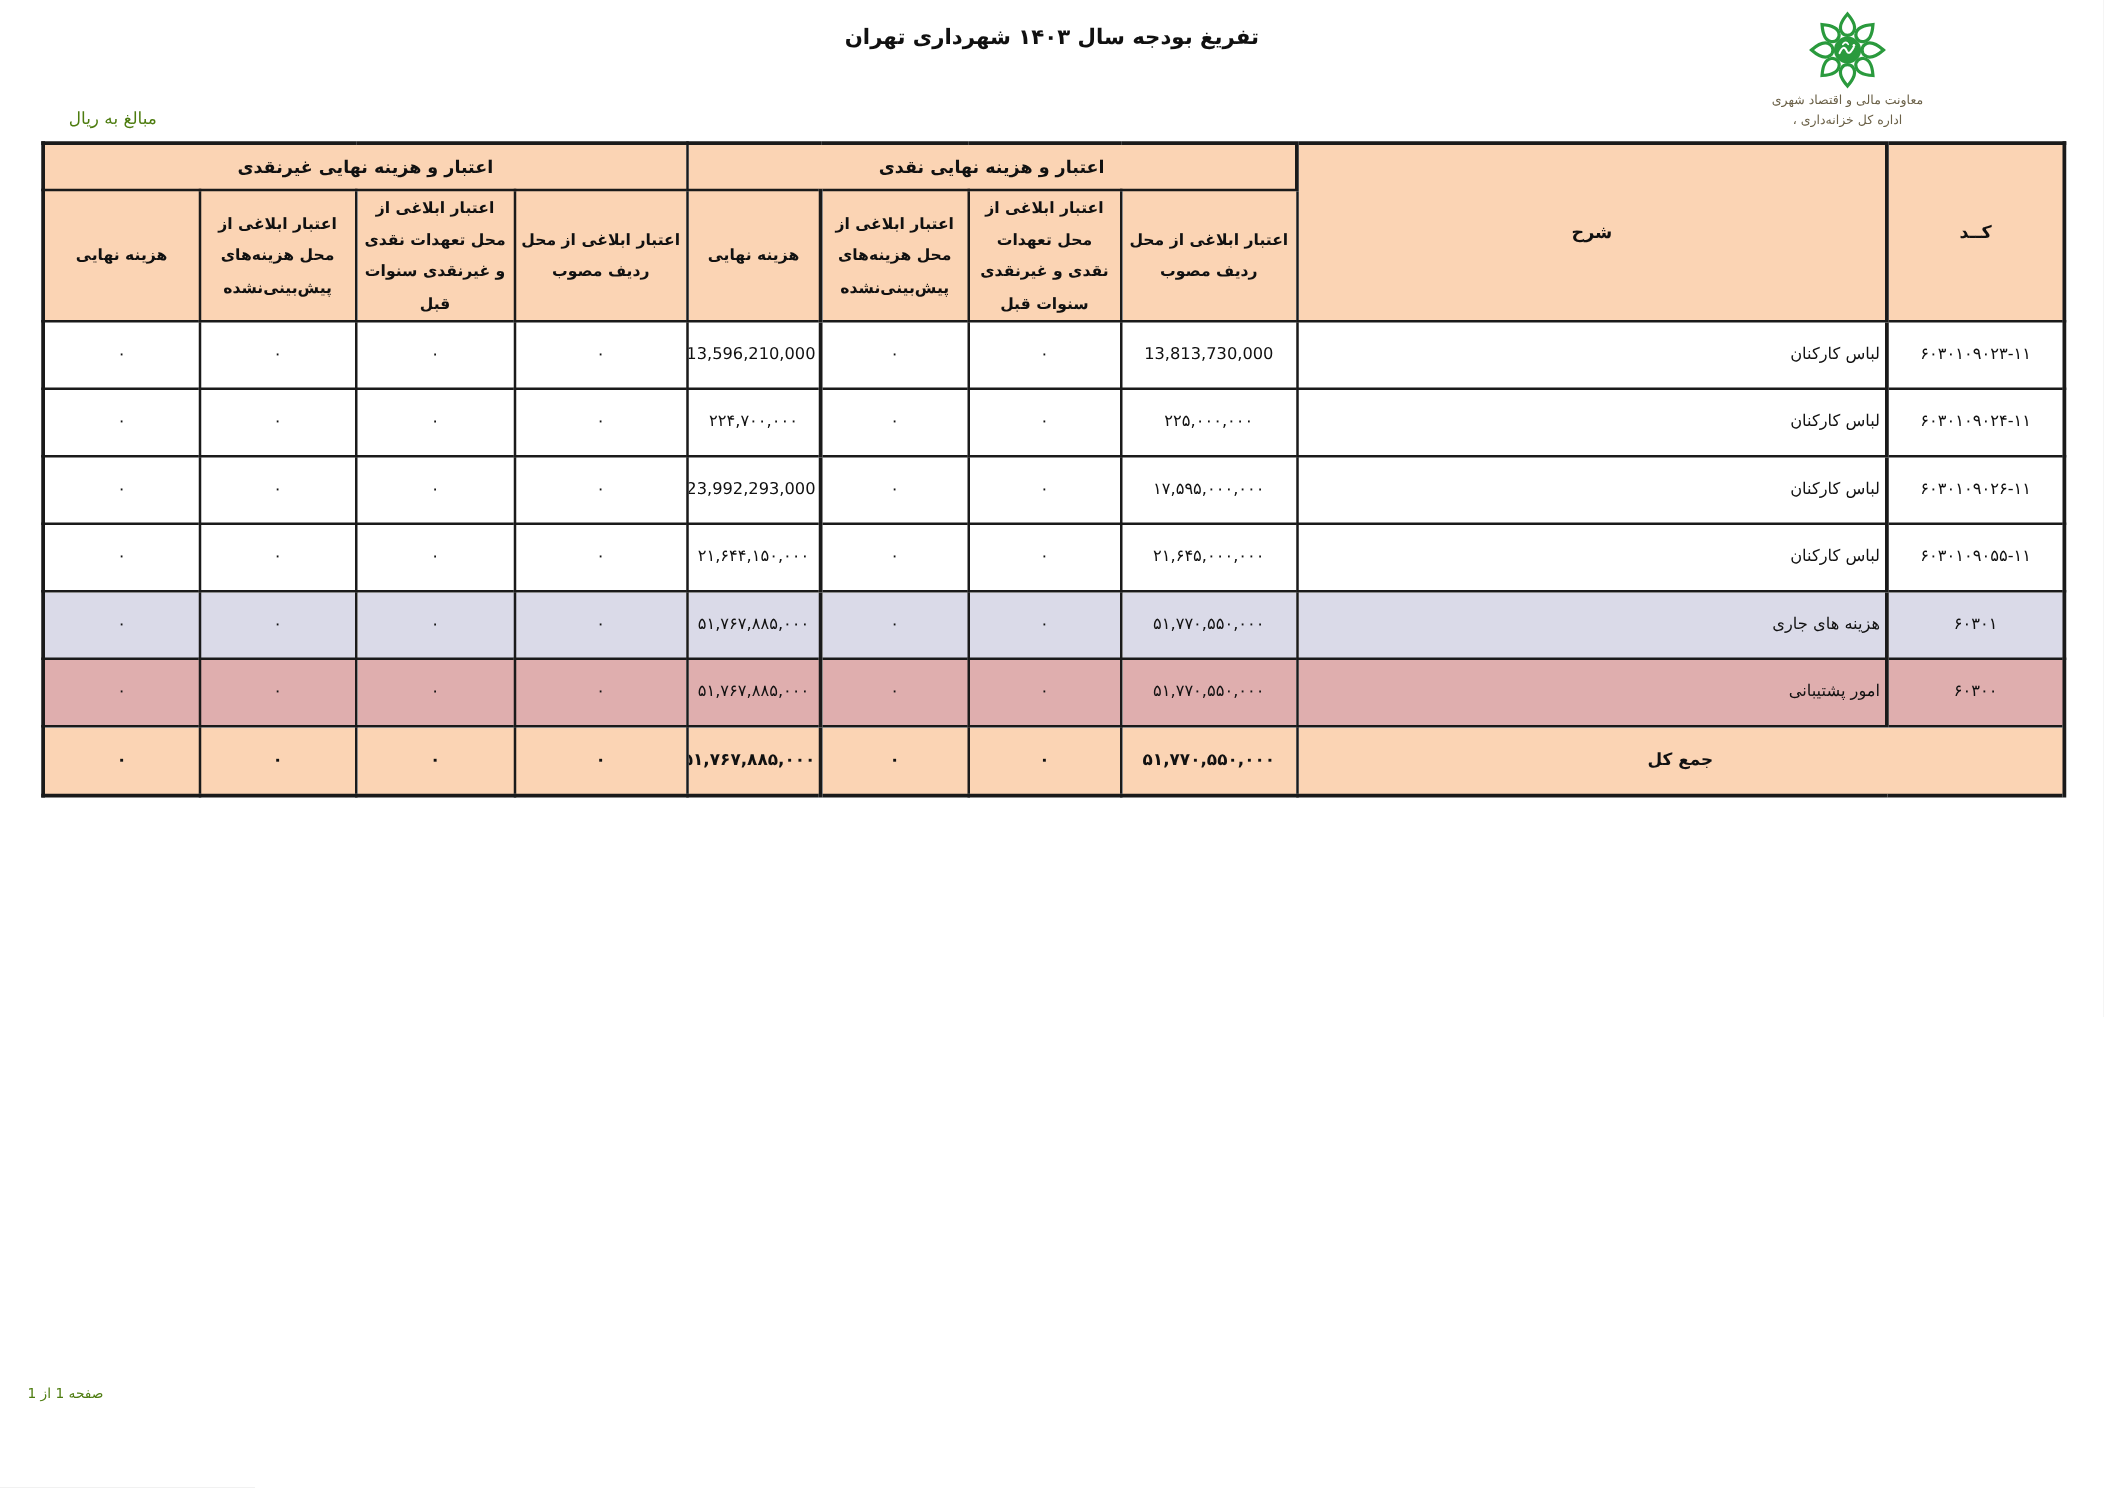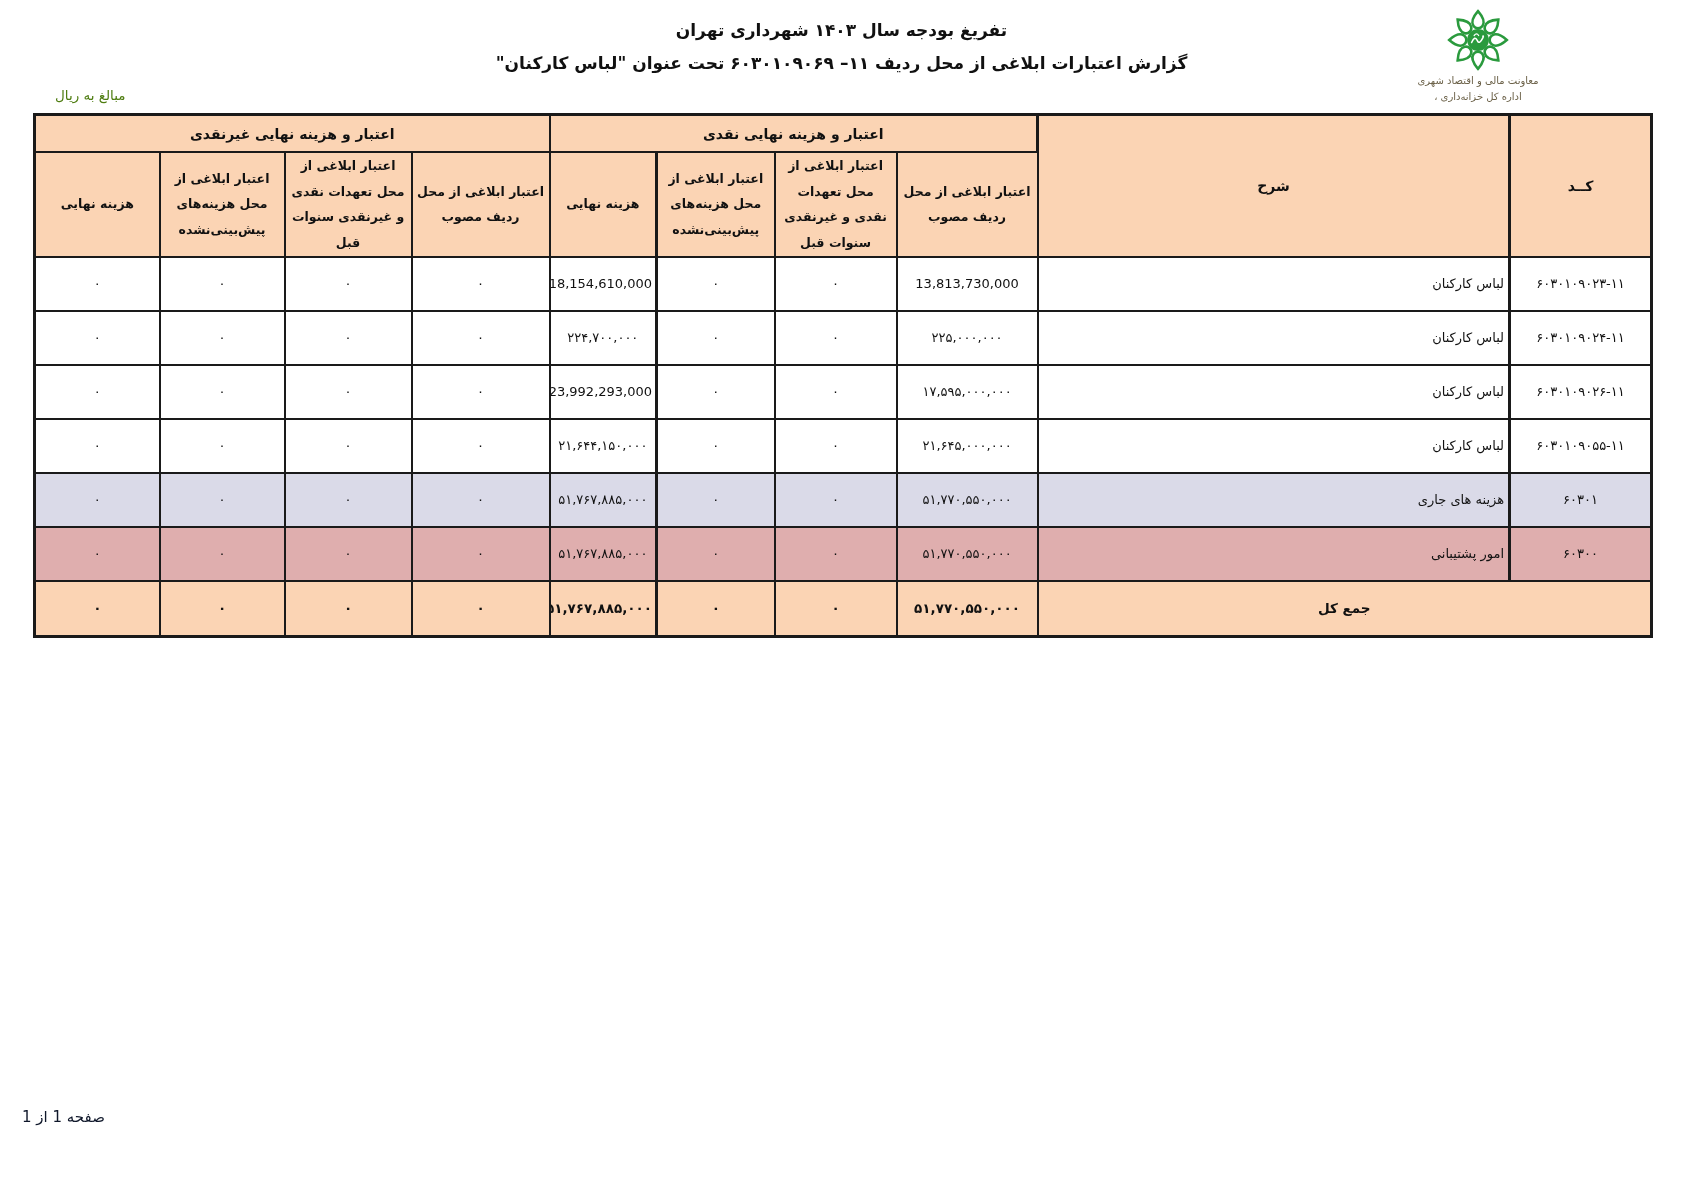--- a/index.html
+++ b/index.html
@@ -44,30 +44,29 @@
   .sub-row th{height:88px;font-size:12.5px;line-height:2.05;font-weight:bold;padding:0 4px;}
   .hdr-code,.hdr-desc{font-size:14.5px;}
   .heavy-r{border-right-width:3px;}
   tbody td{height:50px;font-size:13px;}
   td.cell-desc{text-align:right;padding-right:4px;padding-left:25px;}
   td.cell-code{direction:ltr;}
   tr.row-lavender td{background:#dadae8;}
   tr.row-pink td{background:#dfaeae;}
   tr.row-total td{background:#fbd4b4;font-weight:bold;font-size:13.5px;height:51px;}
   
-  .page-footer{position:absolute;top:1108px;left:22px;direction:rtl;font-size:15px;color:#0f172a;}
+  .page-footer{position:absolute;top:1108px;left:22px;direction:rtl;font-size:11px;color:#4d7c0f;}
 </style>
 </head>
 <body>
 
 <div class="page">
 
   <div class="titles">
     <div class="title-main">تفریغ بودجه سال ۱۴۰۳ شهرداری تهران</div>
-    <div class="title-sub">گزارش اعتبارات ابلاغی از محل ردیف ۱۱– ۶۰۳۰۱۰۹۰۶۹ تحت عنوان "لباس کارکنان"</div>
   </div>
 
   <div class="logo-block">
     <span>
       <svg width="88" height="64" viewBox="0 0 100 100" aria-hidden="true">
         <defs>
           <path id="petal" d="M50,5 C57,13 62,21 57,28 C54,33 46,33 43,28 C38,21 43,13 50,5 Z" fill="#ffffff" stroke="#2a9a3d" stroke-width="4"></path>
         </defs>
         <g>
           <use href="#petal"></use>
@@ -123,21 +122,21 @@
           <th>هزینه نهایی</th>
         </tr>
       </thead>
       <tbody>
         <tr>
           <td class="cell-code">۶۰۳۰۱۰۹۰۲۳-۱۱</td>
           <td class="cell-desc heavy-r">لباس کارکنان</td>
           <td>13,813,730,000</td>
           <td>۰</td>
           <td>۰</td>
-          <td class="heavy-r">18,154,610,000</td>
+          <td class="heavy-r">13,596,210,000</td>
           <td>۰</td>
           <td>۰</td>
           <td>۰</td>
           <td>۰</td>
         </tr>
         <tr>
           <td class="cell-code">۶۰۳۰۱۰۹۰۲۴-۱۱</td>
           <td class="cell-desc heavy-r">لباس کارکنان</td>
           <td>۲۲۵,۰۰۰,۰۰۰</td>
           <td>۰</td>

